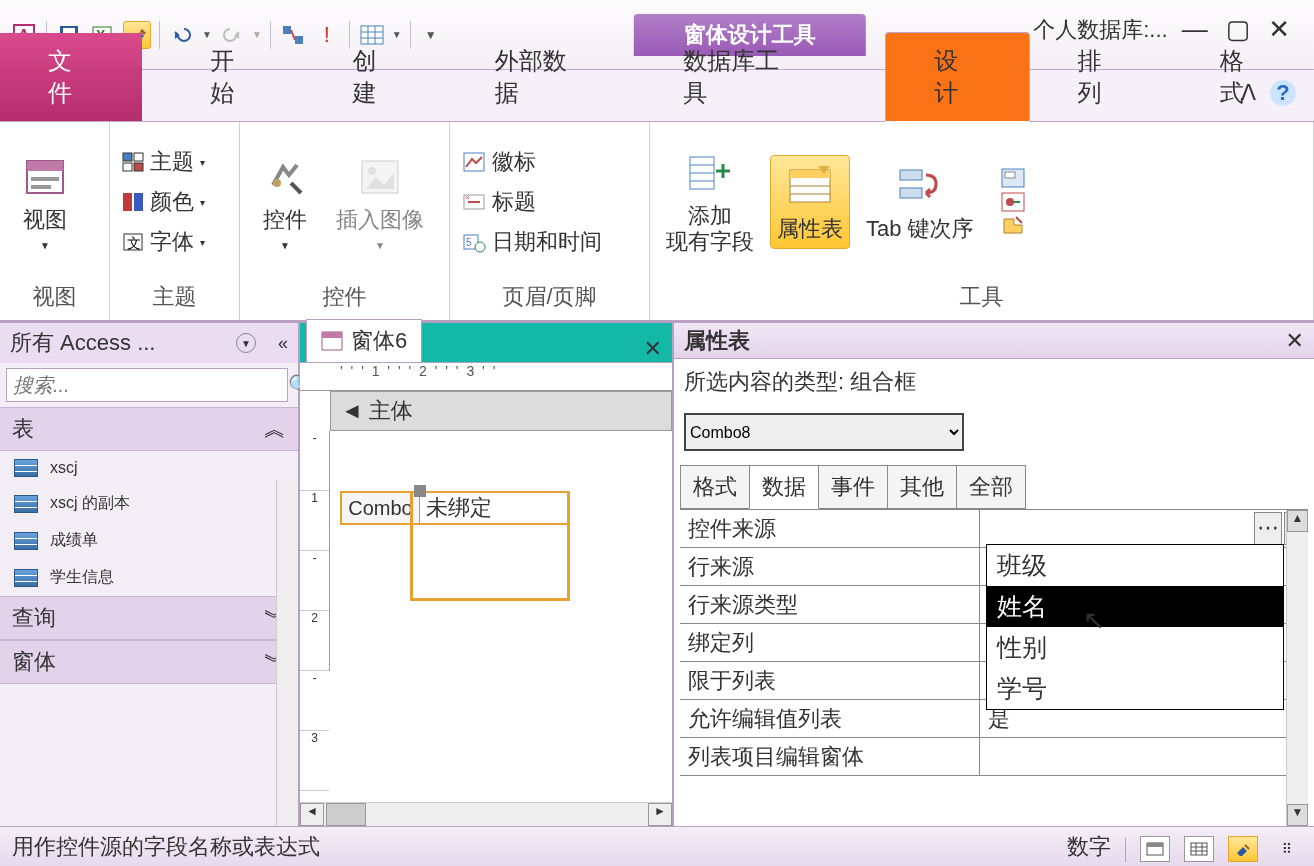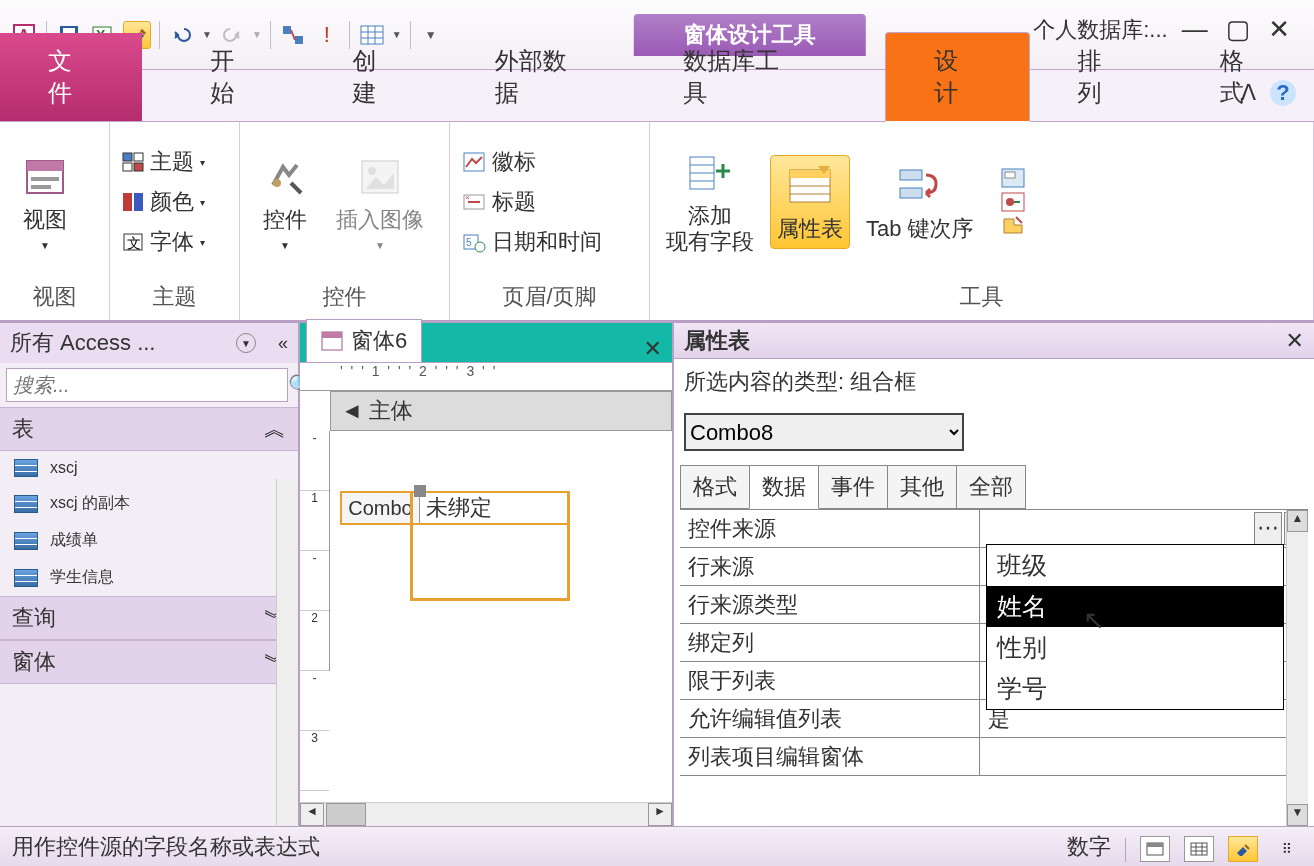--- a/index.html
+++ b/index.html
@@ -67,21 +67,21 @@
 .combo-val { flex: 1; font-size: 22px; display:flex;align-items:center; padding: 0 6px; }
 .handle { position: absolute; width: 12px; height: 12px; background: #e8a030; }
 .hscroll { height: 24px; background: #eee; border-top: 1px solid #ccc; display: flex; }
 
 
 .prop { width: 640px; display: flex; flex-direction: column; background: #fff; }
 .prop-hdr { height: 36px; background: linear-gradient(#f0e6f5,#e2d3ea); border-bottom: 1px solid #b8a0c4; display: flex; align-items: center; padding: 0 10px; font-size: 22px; font-weight: bold; }
 .prop-hdr .x { margin-left: auto; cursor: pointer; font-weight: normal; }
 .prop-type { padding: 8px 10px; font-size: 22px; }
 .prop-sel { padding: 8px 10px; }
-.prop-sel select { width: 280px; height: 38px; font-size: 22px; border: 2px solid #444; }
+.prop-sel select { width: 280px; height: 38px; font-size: 16px; border: 2px solid #444; }
 .prop-tabs { display: flex; padding: 6px 6px 0 6px; gap: 0; }
 .ptab { border: 1px solid #888; padding: 6px 12px; font-size: 22px; background: #f4f4f4; cursor: pointer; margin-right: -1px; }
 .ptab.active { background: #fff; border-bottom: 1px solid #fff; position: relative; z-index: 2; }
 .prop-grid { border-top: 1px solid #888; margin: 0 6px; position: relative; flex:1; overflow:hidden;}
 .prow { display: flex; border-bottom: 1px solid #888; height: 38px; }
 .pcell-l { width: 300px; border-right: 1px solid #888; padding: 4px 8px; font-size: 22px; display:flex;align-items:center;}
 .pcell-r { flex: 1; padding: 4px 8px; font-size: 22px; display:flex;align-items:center; position:relative;}
 .pcell-r.editing { background:#fff; }
 .dd-btn { position:absolute; right:2px; top:2px; bottom:2px; width:22px; border:1px solid #888; background:#eee; text-align:center; line-height:30px; cursor:pointer; font-size:12px;}
 .build-btn { position:absolute; right:26px; top:2px; bottom:2px; width:28px; border:1px solid #888; background:#eee; text-align:center; line-height:30px; cursor:pointer;}

